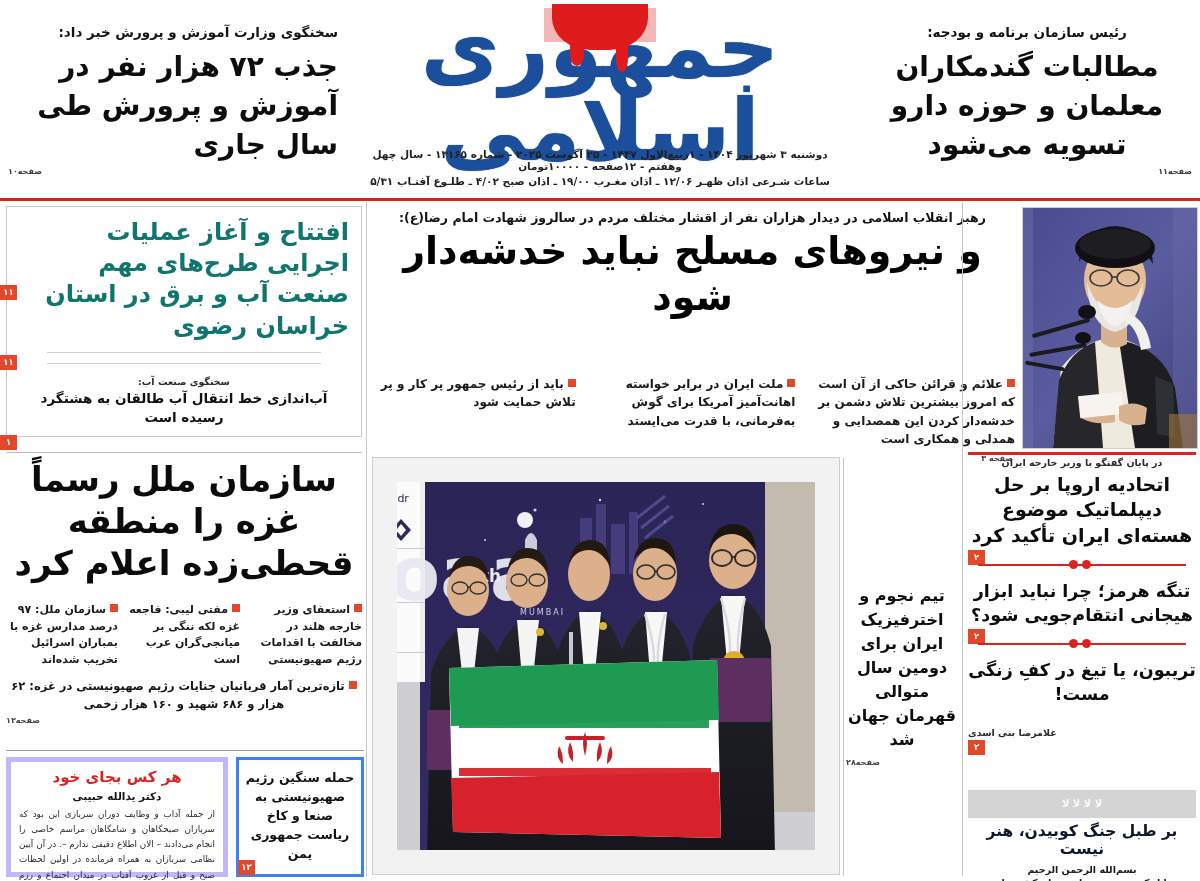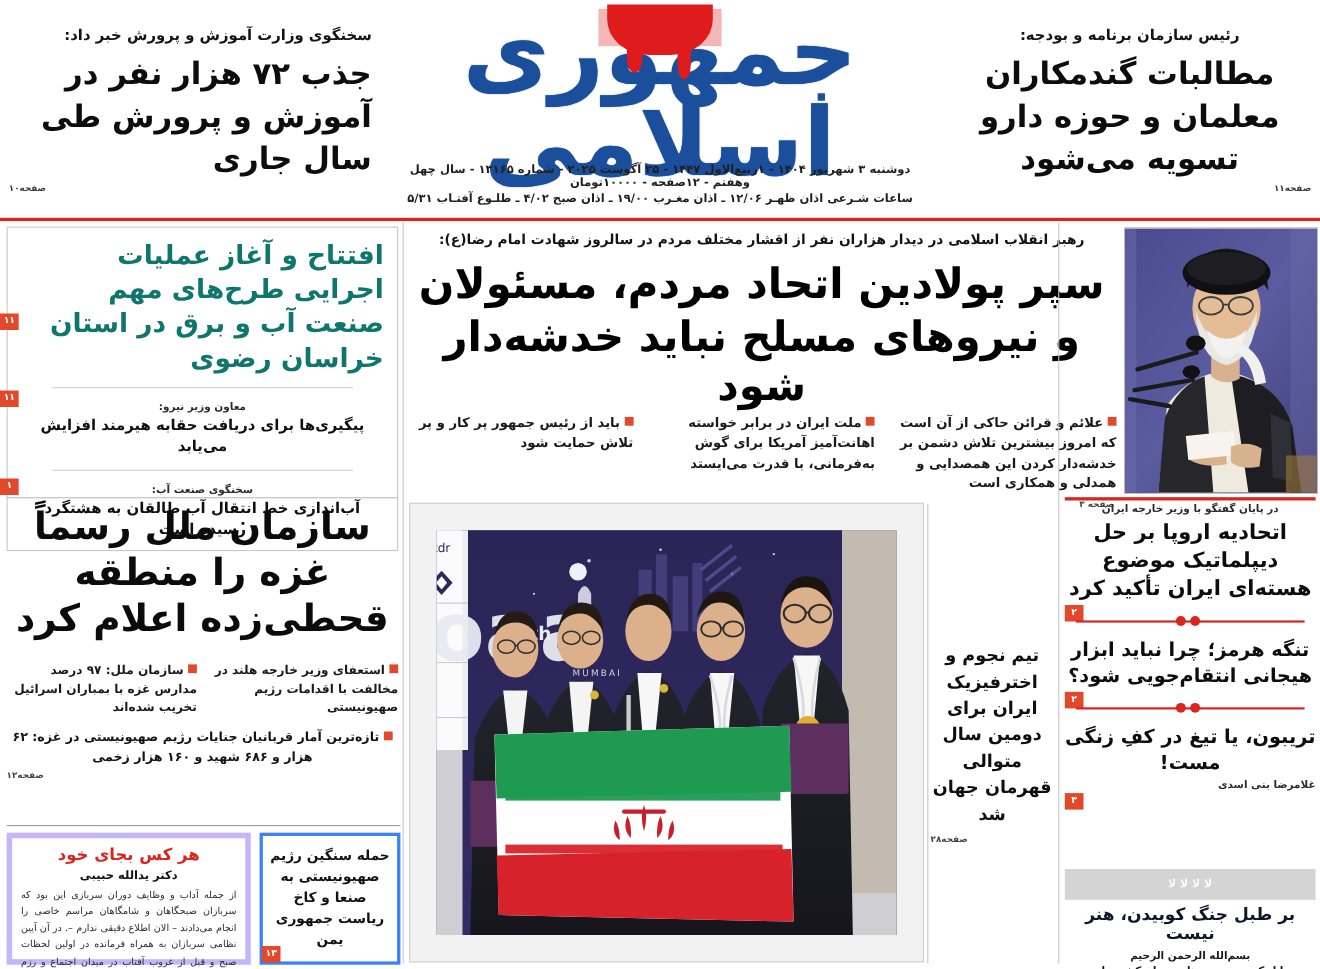--- a/index.html
+++ b/index.html
@@ -91,21 +91,21 @@
 
   .captioncol{position:absolute;left:846px;top:584px;width:112px;text-align:center;}
   .cap-text{font-size:16px;font-weight:bold;line-height:1.5;color:#0e0e0e;}
   .cap-pg{font-size:8px;color:#444;font-weight:bold;margin-top:6px;display:block;text-align:left;}
 
   
   .rcol{position:absolute;left:968px;top:457px;width:228px;}
   .rc-kicker{font-size:9.5px;font-weight:bold;text-align:center;color:#2b2b2b;}
   .rc-head{font-size:19px;font-weight:bold;line-height:1.34;text-align:center;color:#0d0d0d;margin-top:4px;}
   .rc-head.sm{font-size:17.5px;}
-  .rc-author{font-size:9.5px;font-weight:bold;text-align:right;color:#2b2b2b;margin-top:2px;}
+  .rc-author{font-size:9.5px;font-weight:bold;text-align:left;color:#2b2b2b;margin-top:21px;}
   .rc-sep{position:relative;height:14px;margin:10px 0 8px 0;}
   .rc-sep i{position:absolute;left:10px;right:10px;top:6px;height:2px;background:#d9241f;display:block;}
   .rc-sep b{position:absolute;left:50%;top:2px;width:9px;height:9px;border-radius:50%;background:#d9241f;}
   .rc-sep b.b2{margin-left:-13px;}
   .rc-badge{display:inline-block;width:17px;height:15px;background:#e2492b;color:#fff;font-size:8.5px;
     font-weight:bold;text-align:center;line-height:15px;float:left;margin-top:2px;}
 
   .graystrip{position:absolute;left:968px;top:790px;width:228px;height:28px;background:#d4d4d4;overflow:hidden;}
   .graystrip span{display:block;font-size:10px;font-weight:bold;color:#fff;
      letter-spacing:16px;line-height:28px;text-align:center;opacity:.9;}
@@ -147,21 +147,20 @@
     <div class="np-meta">
       <div class="l1">دوشنبه ۳ شهریور ۱۴۰۴ - ۱ربیع‌الاول ۱۴۴۷ - ۲۵ آگوست ۲۰۲۵ - شماره ۱۳۱۶۵ - سال چهل وهفتم - ۱۲صفحه - ۱۰۰۰۰تومان</div>
       <div class="l2">ساعات شـرعی  اذان ظهـر ۱۲/۰۶ ـ اذان مغـرب ۱۹/۰۰ ـ اذان صبح ۴/۰۲ ـ طلـوع آفتـاب ۵/۳۱</div>
     </div>
   </div>
 
   <div class="rule-red" style="top:198px;"></div>
 
   <div class="lead">
     <div class="lead-kicker">رهبر انقلاب اسلامی در دیدار هزاران نفر از اقشار مختلف مردم در سالروز شهادت امام رضا(ع):</div>
-    <div class="lead-head">سپر پولادین اتحاد مردم، مسئولان</div>
     <div class="lead-head" style="margin-top:2px;">و نیروهای مسلح نباید خدشه‌دار شود</div>
 
     <div class="lead-bullets">
       <div class="lb">
         <span class="bsq"></span><span>علائم و قرائن حاکی از آن است که امروز بیشترین تلاش دشمن بر خدشه‌دار کردن این همصدایی و همدلی و همکاری است</span>
       </div>
       <div class="lb">
         <span class="bsq"></span><span>ملت ایران در برابر خواسته اهانت‌آمیز آمریکا برای گوش به‌فرمانی، با قدرت می‌ایستد</span>
       </div>
       <div class="lb">
@@ -222,40 +221,39 @@
       <rect x="146" y="206" width="28" height="34" fill="#a07a3c" opacity=".6"></rect>
     </svg>
   </div>
 
   <div class="lcol">
     <div class="box-khorasan">
       <div class="kh-head">افتتاح و آغاز عملیات اجرایی طرح‌های مهم صنعت آب و برق در استان خراسان رضوی</div>
       <div class="badge" style="left:-7px;top:78px;">۱۱</div>
 
       <div class="hr-soft"></div>
-      <div class="sub-item">
-        <div class="sk">معاون وزیر نیرو:</div>
-        <div class="st">پیگیری‌ها برای دریافت حقابه هیرمند افزایش می‌یابد</div>
-      </div>
       <div class="badge" style="left:-7px;top:148px;">۱۱</div>
 
       <div class="hr-soft"></div>
       <div class="sub-item">
         <div class="sk">سخنگوی صنعت آب:</div>
         <div class="st">آب‌اندازی خط انتقال آب طالقان به هشتگرد رسیده است</div>
       </div>
       <div class="badge" style="left:-7px;top:228px;">۱</div>
     </div>
   </div>
 
   <div class="gaza">
     <div class="gaza-head">سازمان ملل رسماً غزه را منطقه قحطی‌زده اعلام کرد</div>
     <div class="gaza-bullets">
       <div class="gb">
         <span class="bsq"></span><span>استعفای وزیر خارجه هلند در مخالفت با اقدامات رژیم صهیونیستی</span>
+      </div>
+      <div class="gb">
+        <span class="bsq"></span><span>مفتی لیبی: فاجعه غزه لکه ننگی بر میانجی‌گران عرب است</span>
       </div>
       <div class="gb">
         <span class="bsq"></span><span>سازمان ملل: ۹۷ درصد مدارس غزه با بمباران اسرائیل تخریب شده‌اند</span>
       </div>
     </div>
     <div class="gaza-note">
       <span class="bsq"></span><span>تازه‌ترین آمار قربانیان جنایات رژیم صهیونیستی در غزه: ۶۲ هزار و ۶۸۶ شهید و ۱۶۰ هزار زخمی</span>
     </div>
     <div class="gaza-pg">صفحه۱۲</div>
   </div>

